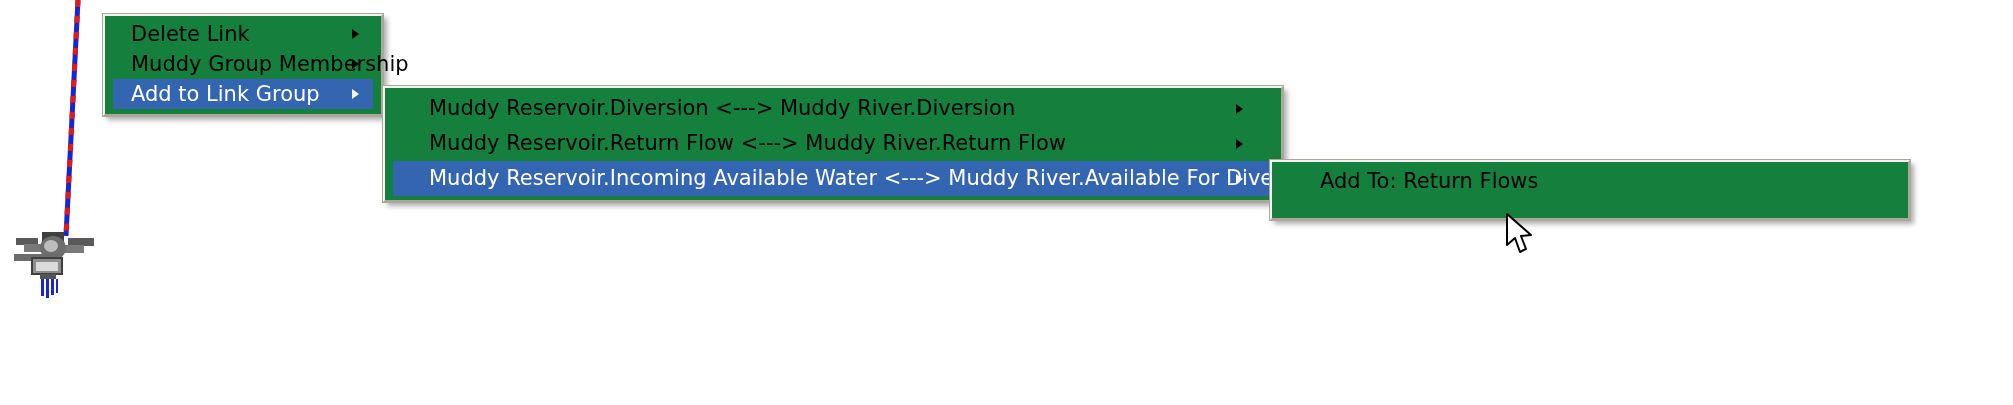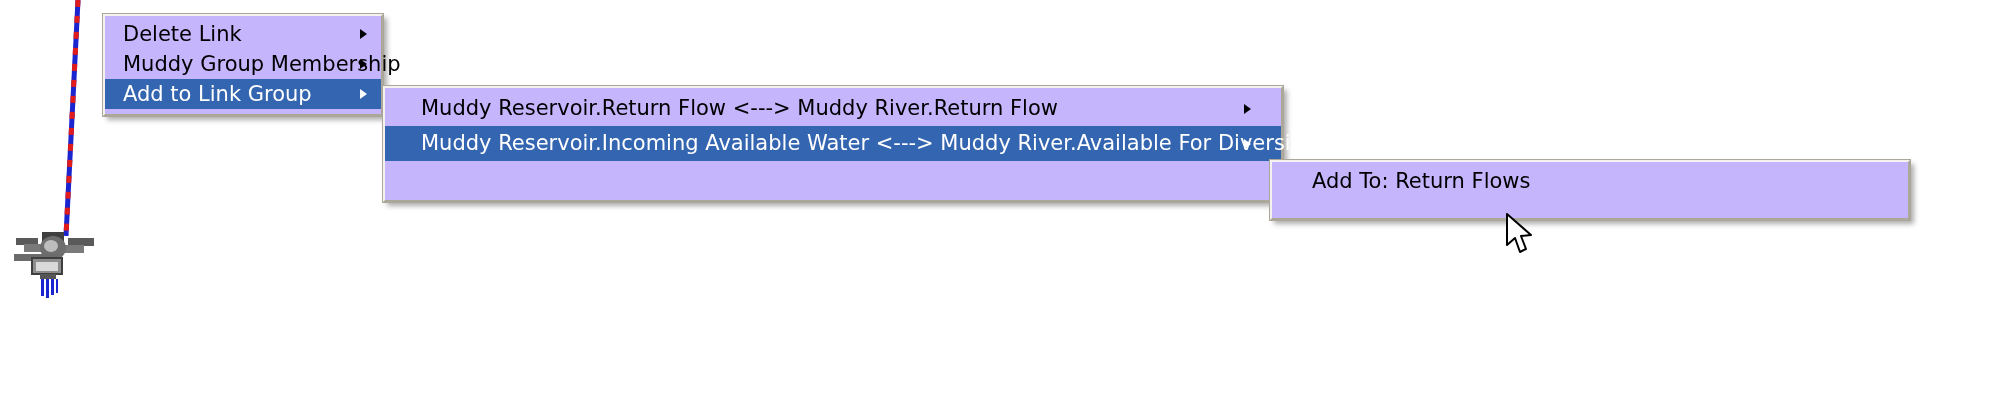--- a/index.html
+++ b/index.html
@@ -36,28 +36,28 @@
     position: absolute;
     left: 10px;
     top: 218px;
     width: 90px;
     height: 80px;
   }
 
   
   .menu {
     position: absolute;
-    background: #c4b5fd;
+    background: #15803d;
     border-top: 2px solid #f4f2ee;
     border-left: 2px solid #f4f2ee;
     border-right: 2px solid #aca899;
     border-bottom: 2px solid #aca899;
     outline: 1px solid #aca899;
     box-shadow: 4px 4px 5px rgba(0,0,0,0.32);
-    padding: 3px 0;
+    padding: 3px 8px;
     box-sizing: border-box;
   }
   .menu-item {
     position: relative;
     display: flex;
     align-items: center;
     height: 30px;
     padding: 0 0 0 26px;
     color: #000000;
     font-size: 21px;
@@ -174,20 +174,24 @@
   </div>
 
   <div class="menu-item selected">
     <span class="label">Add to Link Group</span>
     <span class="submenu-arrow"></span>
   </div>
 </div>
 
 <div class="menu" id="menu-linkgroups">
 
+  <div class="menu-item">
+    <span class="label">Muddy Reservoir.Diversion &lt;---&gt; Muddy River.Diversion</span>
+    <span class="submenu-arrow"></span>
+  </div>
 
   <div class="menu-item">
     <span class="label">Muddy Reservoir.Return Flow &lt;---&gt; Muddy River.Return Flow</span>
     <span class="submenu-arrow"></span>
   </div>
 
   <div class="menu-item selected">
     <span class="label">Muddy Reservoir.Incoming Available Water &lt;---&gt; Muddy River.Available For Diversion</span>
     <span class="submenu-arrow"></span>
   </div>

